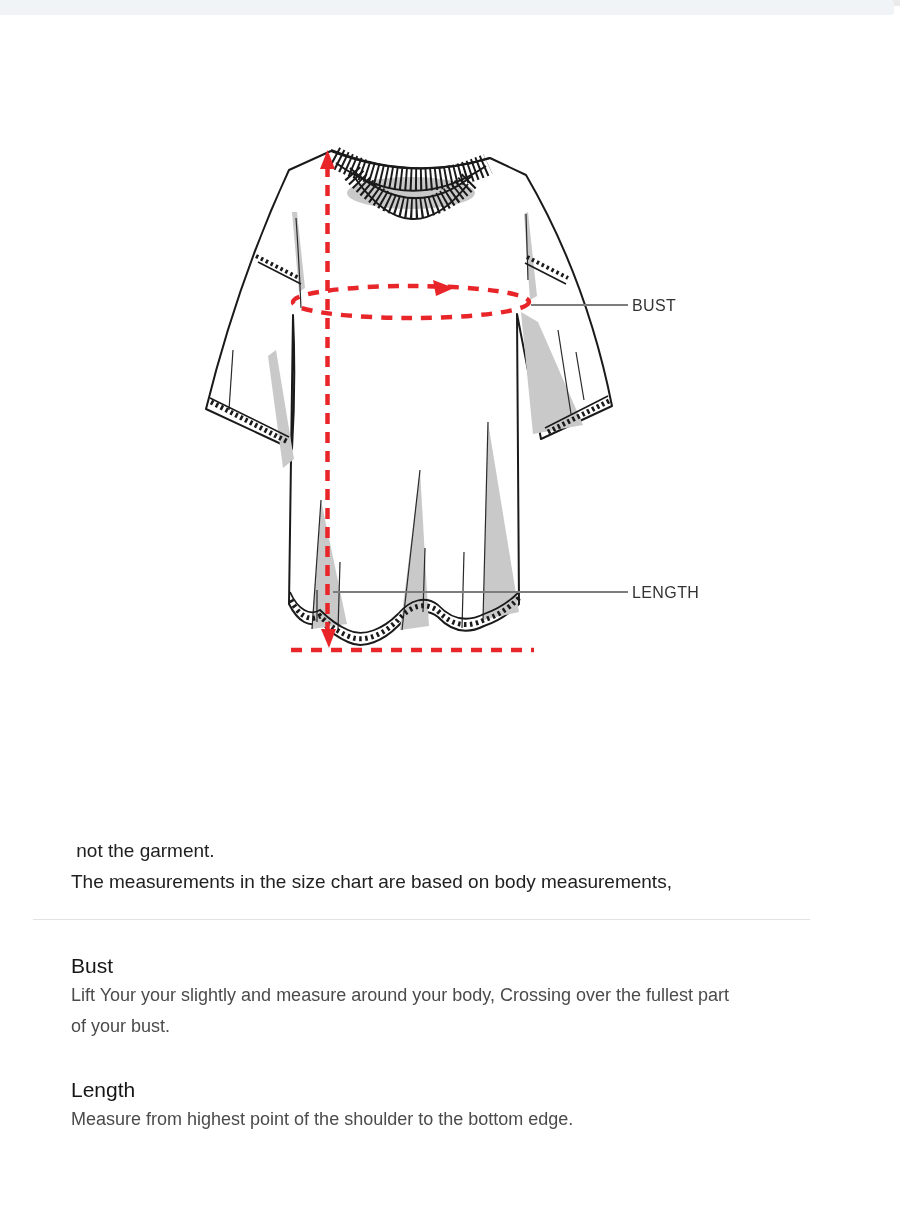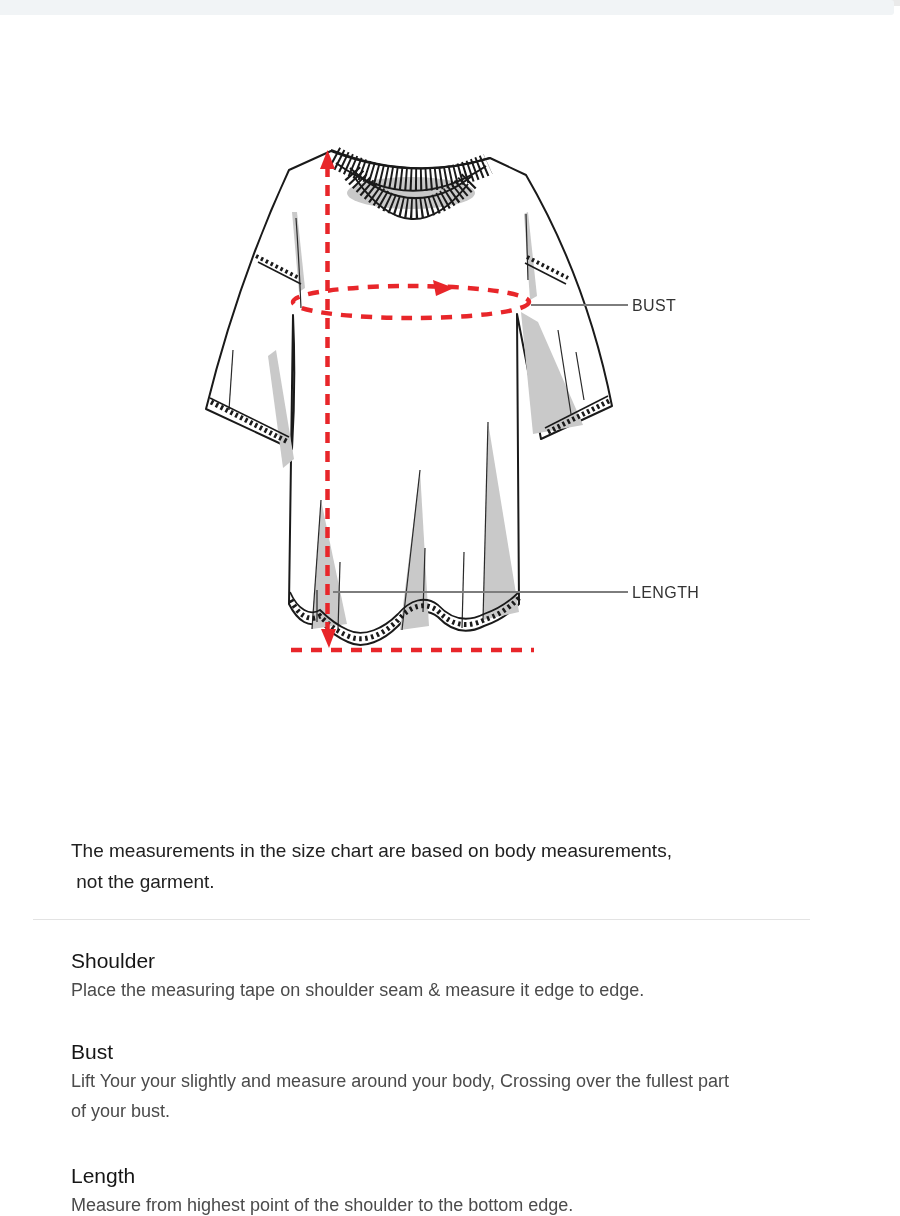--- a/index.html
+++ b/index.html
@@ -124,32 +124,28 @@
         <text class="callout-text" x="632" y="598">LENGTH</text>
       </g>
     </svg>
   </div>
 
   <div class="divider-band"></div>
 
   <div class="content">
 
     <div class="note">
+      <div> not the garment.</div>
       <div>The measurements in the size chart are based on body measurements,</div>
-      <div> not the garment.</div>
     </div>
 
     <div class="thin-divider"></div>
 
     <div class="sections">
 
-      <div class="sec-shoulder">
-        <div class="section-title">Shoulder</div>
-        <div class="section-desc">Place the measuring tape on shoulder seam &amp; measure it edge to edge.</div>
-      </div>
 
       <div class="sec-bust">
         <div class="section-title">Bust</div>
         <div class="section-desc">Lift Your your slightly and measure around your body, Crossing over the fullest part of your bust.</div>
       </div>
 
       <div class="sec-length">
         <div class="section-title">Length</div>
         <div class="section-desc">Measure from highest point of the shoulder to the bottom edge.</div>
       </div>

